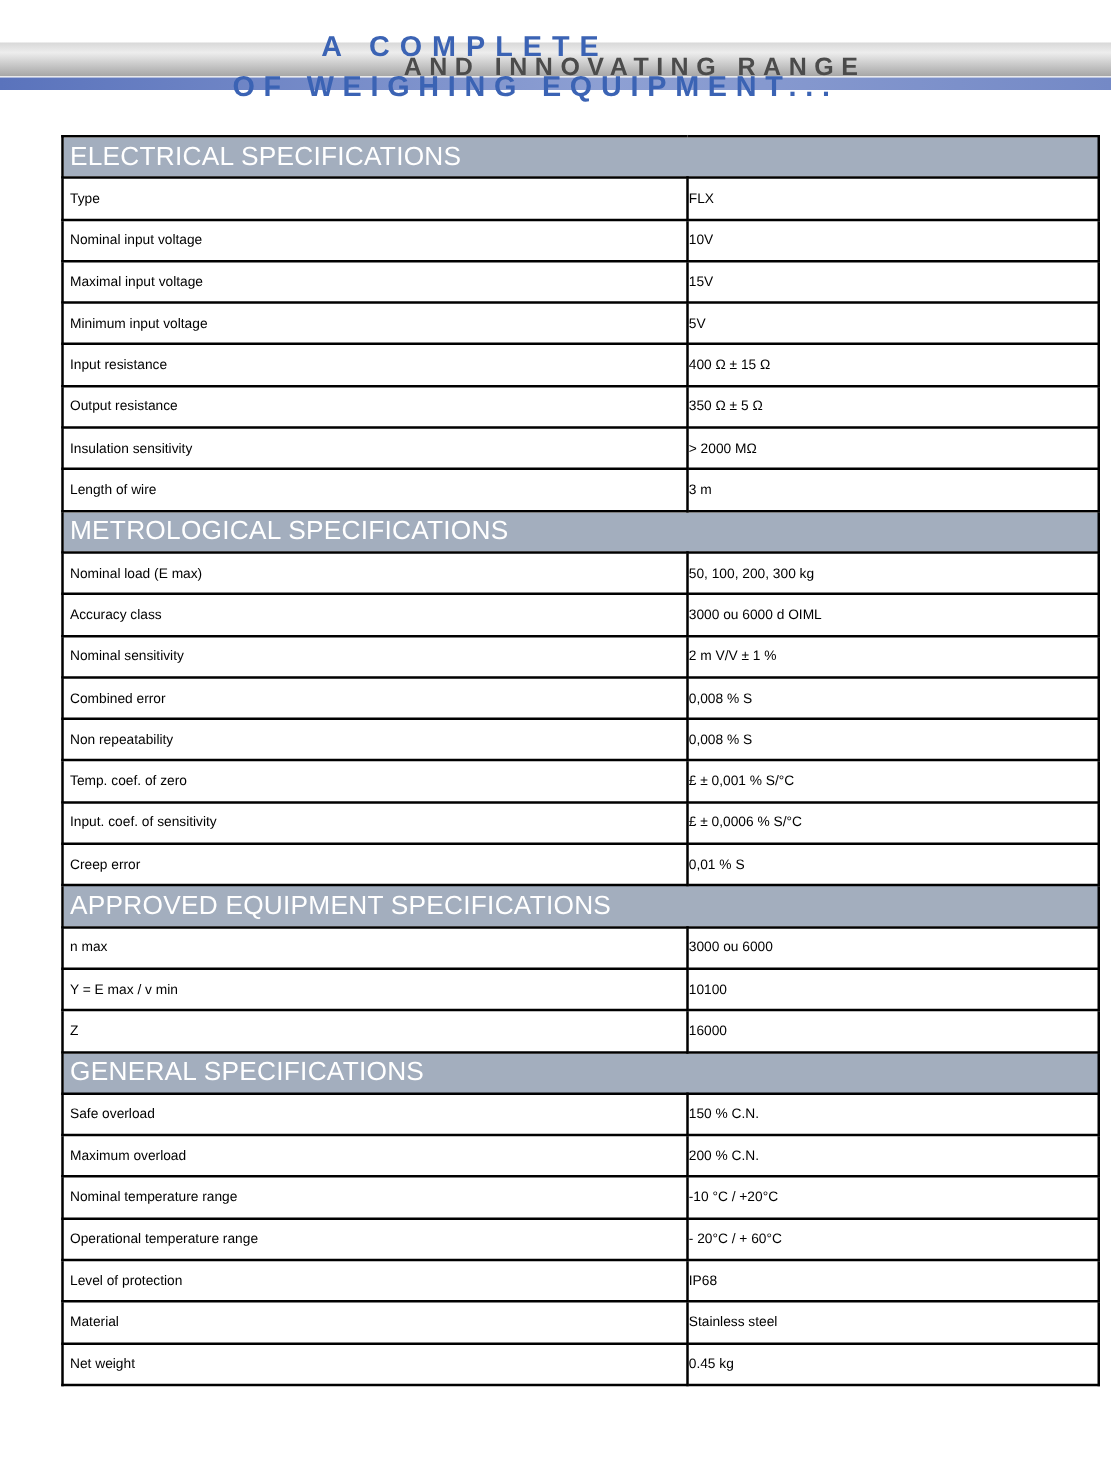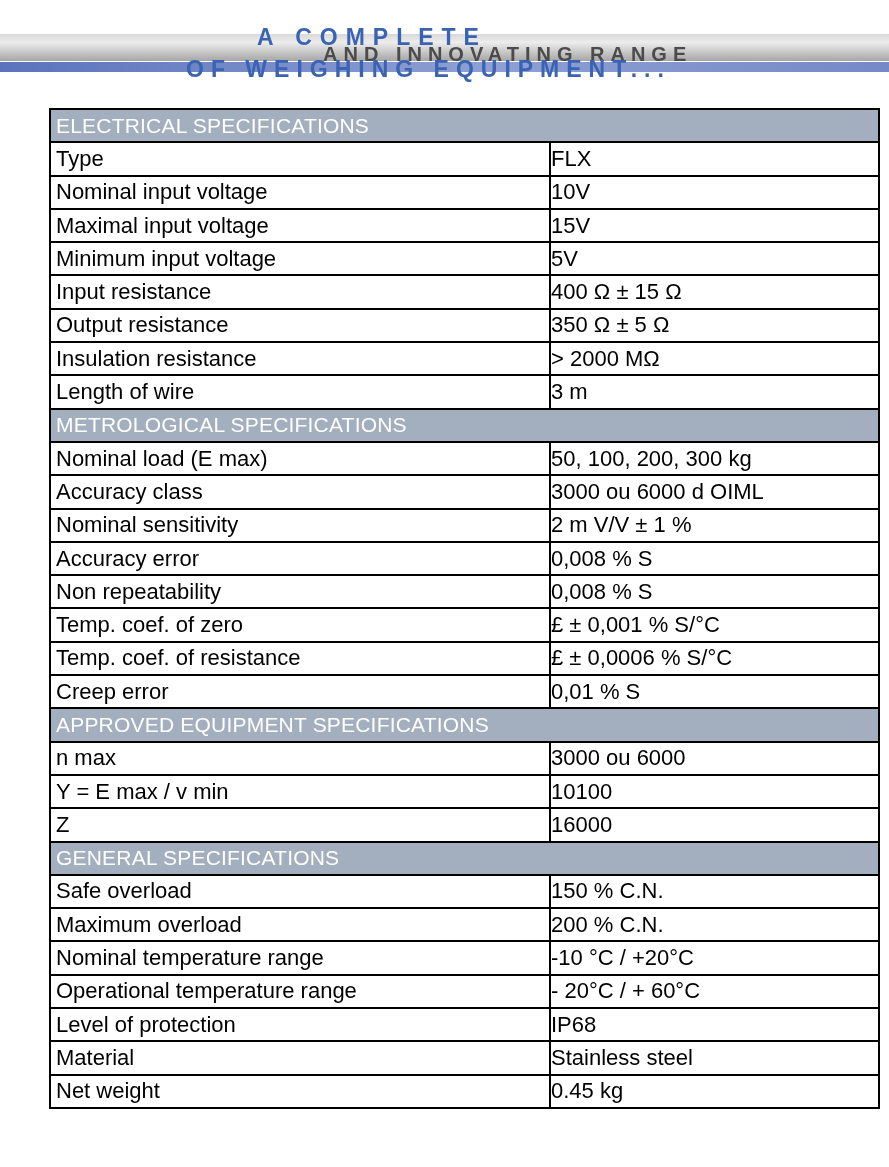--- a/index.html
+++ b/index.html
@@ -67,21 +67,21 @@
     position: absolute;
     top: 108px;
     left: 37px;
     width: 829px;
     border-collapse: collapse;
     table-layout: fixed;
     margin-left: 12px;
   }
   #spec-table td {
     border: 2px solid #000000;
-    font-size: 22px;
+    font-size: 11px;
     color: #000000;
     height: 31.3px;
     padding: 0;
     overflow: hidden;
   }
   #spec-table td.section-header {
     background: #a3aebe;
     color: #ffffff;
     font-size: 21px;
     padding-left: 5px;
@@ -135,21 +135,21 @@
         </tr>
         <tr>
           <td class="label-cell">Input resistance</td>
           <td class="value-cell">400 Ω  ± 15 Ω</td>
         </tr>
         <tr>
           <td class="label-cell">Output resistance</td>
           <td class="value-cell">350 Ω  ± 5 Ω</td>
         </tr>
         <tr>
-          <td class="label-cell">Insulation resistance</td>
+          <td class="label-cell">Insulation sensitivity</td>
           <td class="value-cell">&gt; 2000 MΩ</td>
         </tr>
         <tr>
           <td class="label-cell">Length of wire</td>
           <td class="value-cell">3 m</td>
         </tr>
         <tr>
           <td colspan="2" class="section-header">METROLOGICAL SPECIFICATIONS</td>
         </tr>
         <tr>
@@ -158,33 +158,33 @@
         </tr>
         <tr>
           <td class="label-cell">Accuracy class</td>
           <td class="value-cell">3000 ou 6000 d OIML</td>
         </tr>
         <tr>
           <td class="label-cell">Nominal sensitivity</td>
           <td class="value-cell">2 m V/V ± 1 %</td>
         </tr>
         <tr>
-          <td class="label-cell">Accuracy error</td>
+          <td class="label-cell">Combined error</td>
           <td class="value-cell">0,008 % S</td>
         </tr>
         <tr>
           <td class="label-cell">Non repeatability</td>
           <td class="value-cell">0,008 % S</td>
         </tr>
         <tr>
           <td class="label-cell">Temp. coef. of zero</td>
           <td class="value-cell">£ ± 0,001 % S/°C</td>
         </tr>
         <tr>
-          <td class="label-cell">Temp. coef. of resistance</td>
+          <td class="label-cell">Input. coef. of sensitivity</td>
           <td class="value-cell">£ ± 0,0006 % S/°C</td>
         </tr>
         <tr>
           <td class="label-cell">Creep error</td>
           <td class="value-cell">0,01 % S</td>
         </tr>
         <tr>
           <td colspan="2" class="section-header">APPROVED EQUIPMENT SPECIFICATIONS</td>
         </tr>
         <tr>

